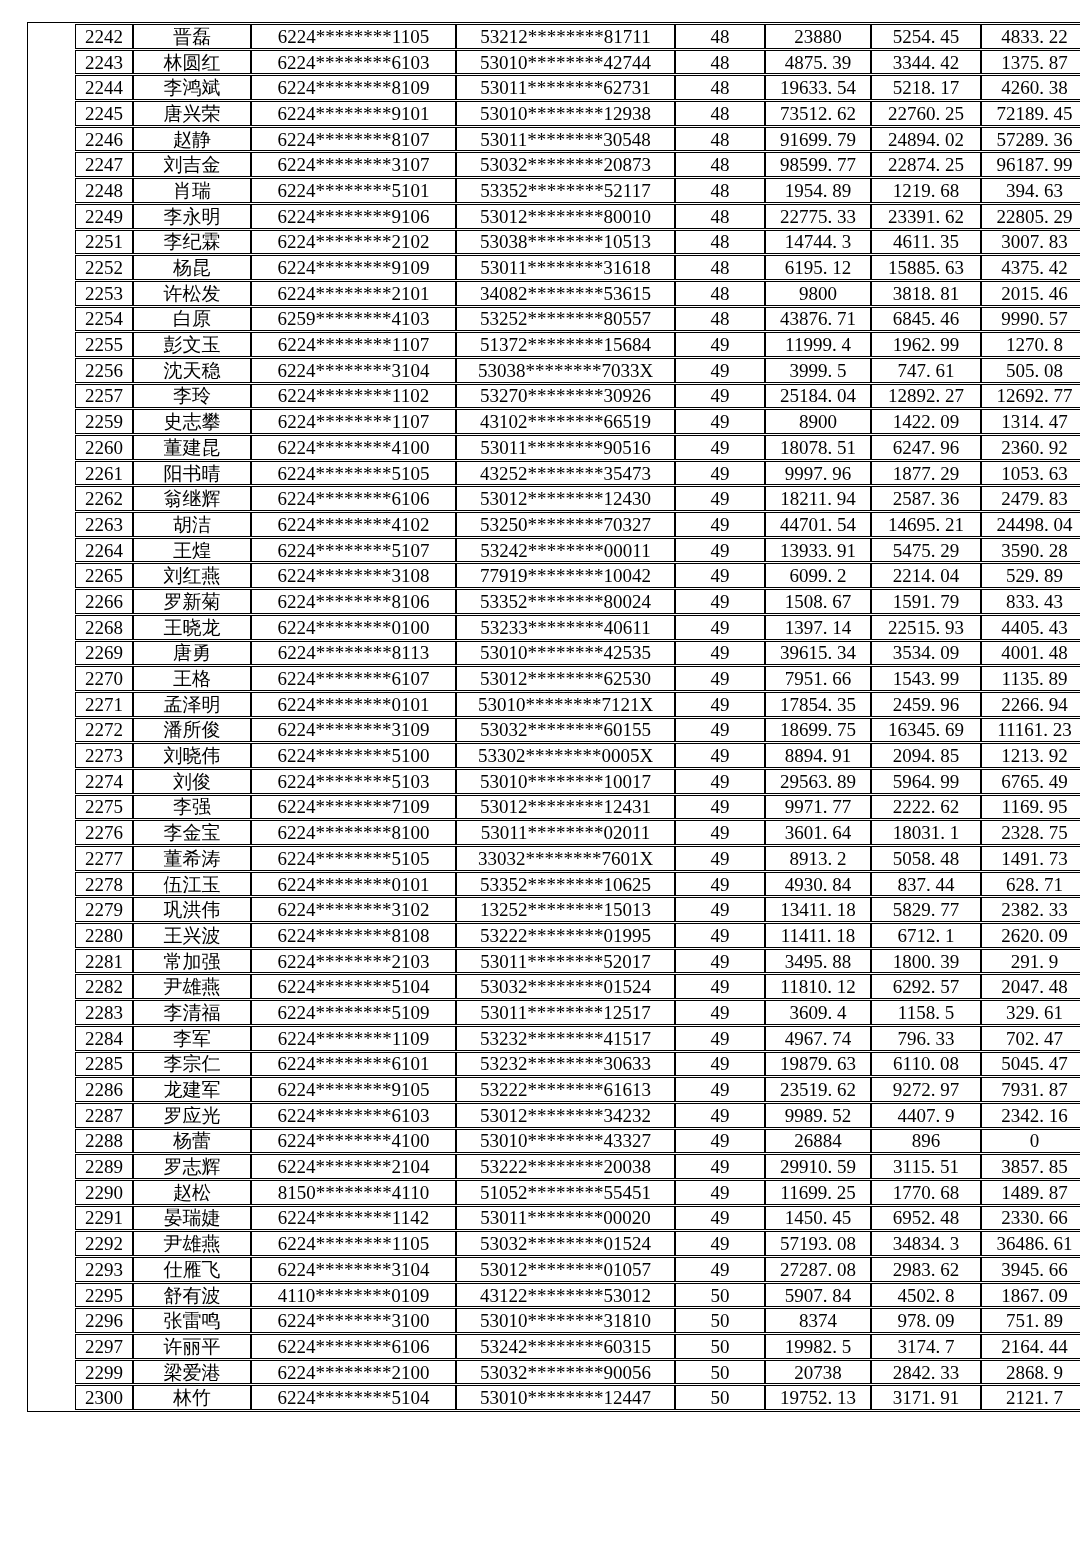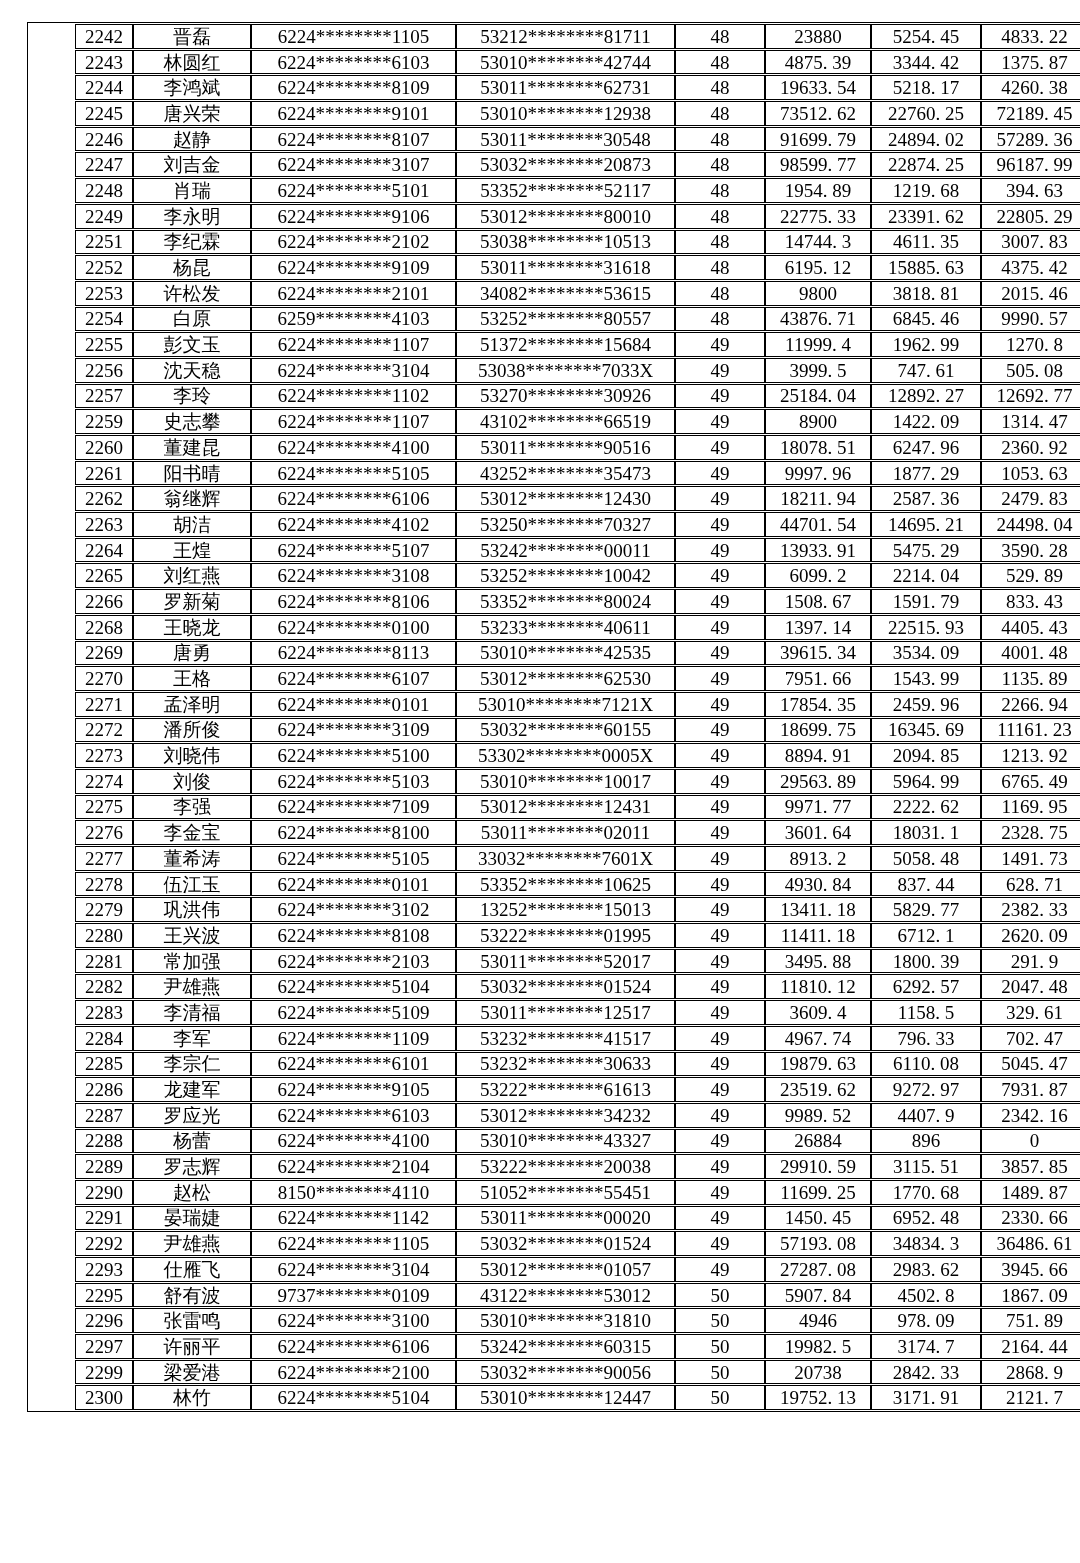--- a/index.html
+++ b/index.html
@@ -258,21 +258,21 @@
           <td>53242********00011</td>
           <td>49</td>
           <td>13933.&nbsp;91</td>
           <td>5475.&nbsp;29</td>
           <td>3590.&nbsp;28</td>
         </tr>
         <tr>
           <td>2265</td>
           <td>刘红燕</td>
           <td>6224********3108</td>
-          <td>53252********10042</td>
+          <td>77919********10042</td>
           <td>49</td>
           <td>6099.&nbsp;2</td>
           <td>2214.&nbsp;04</td>
           <td>529.&nbsp;89</td>
         </tr>
         <tr>
           <td>2266</td>
           <td>罗新菊</td>
           <td>6224********8106</td>
           <td>53352********80024</td>
@@ -537,34 +537,34 @@
           <td>6224********3104</td>
           <td>53012********01057</td>
           <td>49</td>
           <td>27287.&nbsp;08</td>
           <td>2983.&nbsp;62</td>
           <td>3945.&nbsp;66</td>
         </tr>
         <tr>
           <td>2295</td>
           <td>舒有波</td>
-          <td>9737********0109</td>
+          <td>4110********0109</td>
           <td>43122********53012</td>
           <td>50</td>
           <td>5907.&nbsp;84</td>
           <td>4502.&nbsp;8</td>
           <td>1867.&nbsp;09</td>
         </tr>
         <tr>
           <td>2296</td>
           <td>张雷鸣</td>
           <td>6224********3100</td>
           <td>53010********31810</td>
           <td>50</td>
-          <td>4946</td>
+          <td>8374</td>
           <td>978.&nbsp;09</td>
           <td>751.&nbsp;89</td>
         </tr>
         <tr>
           <td>2297</td>
           <td>许丽平</td>
           <td>6224********6106</td>
           <td>53242********60315</td>
           <td>50</td>
           <td>19982.&nbsp;5</td>

